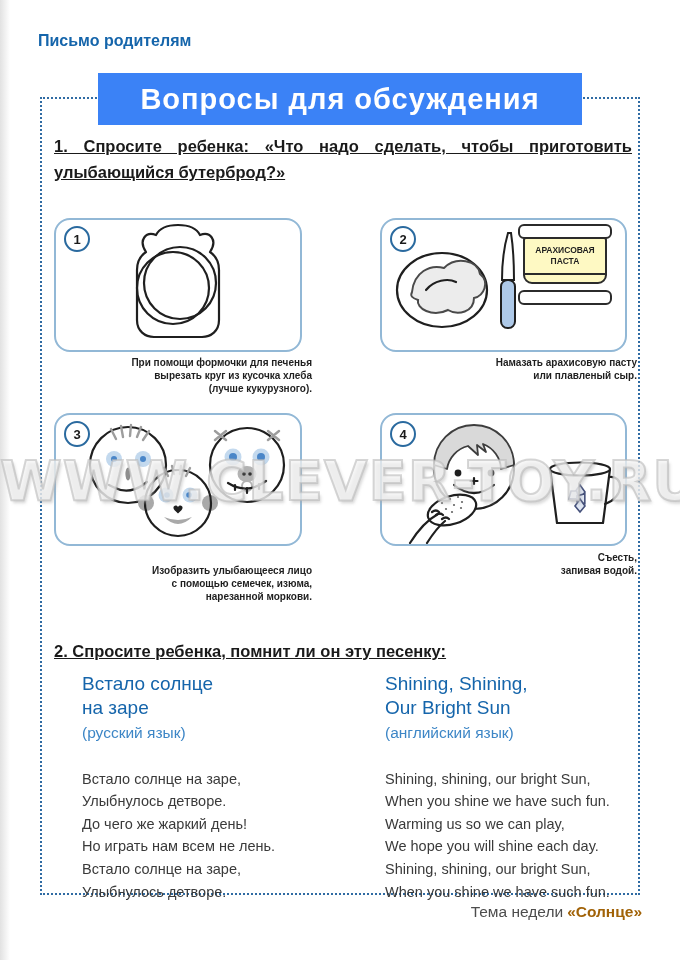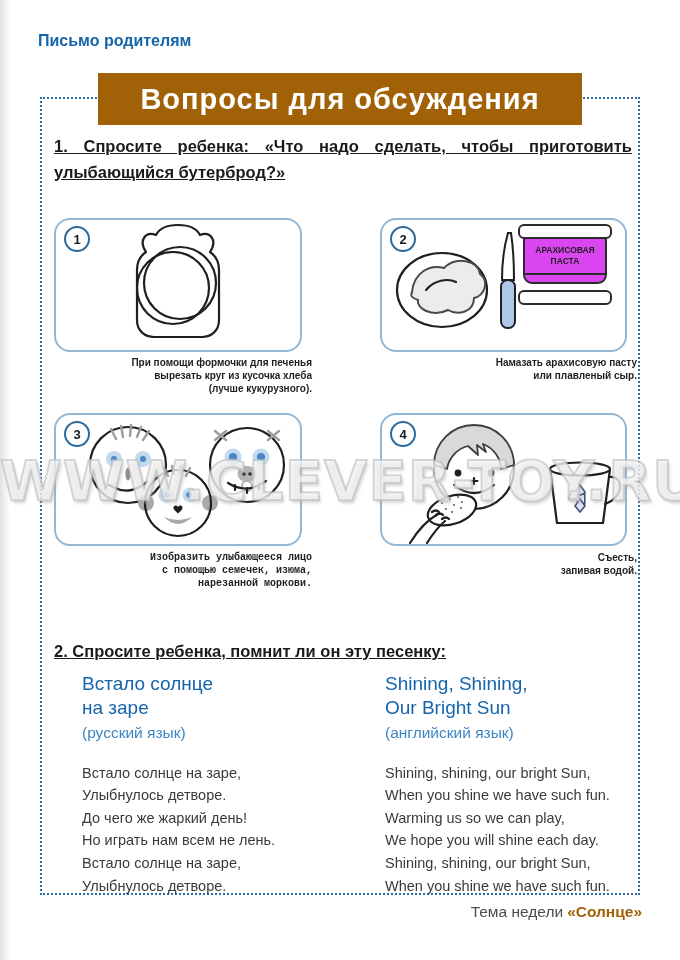--- a/index.html
+++ b/index.html
@@ -2,59 +2,59 @@
 <html><head>
 <meta charset="utf-8">
 <style>
   html,body{margin:0;padding:0;background:#fff;}
   .page{position:relative;width:680px;height:960px;background:#fff;overflow:hidden;
         font-family:"Liberation Sans","DejaVu Sans",sans-serif;color:#222;}
   .scan-edge{position:absolute;left:0;top:0;width:10px;height:960px;
         background:linear-gradient(to right,#e2e2e2,#ffffff);}
   .header-label{position:absolute;left:38px;top:32px;font-size:16px;font-weight:bold;color:#1565ab;}
   .frame{position:absolute;left:40px;top:97px;width:596px;height:794px;border:2px dotted #2f6ba3;}
-  .banner{position:absolute;left:98px;top:73px;width:484px;height:52px;background:#a16207;
+  .banner{position:absolute;left:98px;top:73px;width:484px;height:52px;background:#3b82f6;
         display:flex;align-items:center;justify-content:center;z-index:3;}
   .banner-text{color:#fff;font-size:29px;font-weight:bold;letter-spacing:1px;white-space:nowrap;}
   .q{position:absolute;left:54px;width:578px;font-size:16.5px;font-weight:bold;color:#1a1a1a;line-height:1.58;text-decoration:underline;}
   .q1{top:133px;text-align:justify;}
   .q2{top:638px;}
   .panel{position:absolute;border:2px solid #92b8d6;border-radius:16px;background:#fff;}
   .p1{left:54px;top:218px;width:244px;height:130px;}
   .p2{left:380px;top:218px;width:243px;height:130px;}
   .p3{left:54px;top:413px;width:244px;height:129px;}
   .p4{left:380px;top:413px;width:243px;height:129px;}
   .badge{position:absolute;left:8px;top:6px;width:22px;height:22px;border:2px solid #2a6a9f;border-radius:50%;
         background:#fff;display:flex;align-items:center;justify-content:center;
         font-size:13px;font-weight:bold;color:#1a1a1a;z-index:2;}
   .panel svg{position:absolute;left:0;top:0;width:100%;height:100%;}
   .caption{position:absolute;font-size:10px;font-weight:bold;color:#1f1f1f;line-height:1.32;
         text-align:right;white-space:pre-line;}
   .c1{left:40px;top:356px;width:272px;}
   .c2{left:366px;top:356px;width:271px;}
-  .c3{left:40px;top:551px;width:272px;font-family:Liberation Mono, monospace;}
+  .c3{left:40px;top:564px;width:272px;}
   .c4{left:366px;top:551px;width:271px;}
   .jars{position:absolute;right:9px;top:4px;width:98px;z-index:2;}
   .jar{position:relative;width:94px;margin-bottom:6px;}
   .jar-lid{width:90px;height:11px;border:2px solid #2b2b2b;border-radius:6px;background:#fff;
         position:relative;z-index:2;margin:0 auto;}
-  .jar-body{width:80px;height:43px;border:2px solid #2b2b2b;border-radius:3px 3px 9px 9px;background:#d946ef;
+  .jar-body{width:80px;height:43px;border:2px solid #2b2b2b;border-radius:3px 3px 9px 9px;background:#fef9c3;
         margin:-2px auto 0;position:relative;}
   .jar-label{font-size:8.5px;font-weight:bold;text-align:center;line-height:1.3;margin-top:6px;white-space:pre-line;color:#1f1f1f;}
   .jar-band{position:absolute;left:-1px;right:-1px;bottom:7px;border-top:2px solid #2b2b2b;}
   .watermark{position:absolute;left:0;top:448px;width:680px;text-align:right;z-index:5;
         font-family:"DejaVu Sans",sans-serif;font-size:56px;font-weight:bold;letter-spacing:1px;
         color:rgba(244,244,244,0.72);-webkit-text-stroke:2px rgba(186,186,186,0.6);
         text-shadow:2px 3px 3px rgba(170,170,170,0.45);pointer-events:none;white-space:nowrap;}
   .song-col{position:absolute;top:672px;}
   .song-ru{left:82px;width:285px;}
   .song-en{left:385px;width:290px;}
   .song-title{font-size:19px;font-weight:normal;color:#1565ab;line-height:1.28;white-space:pre-line;}
   .song-lang{font-size:15.5px;color:#3d86c6;margin-top:3px;}
-  .song-lyrics{margin-top:20px;font-size:14.5px;color:#3a3a3a;line-height:1.56;white-space:pre-line;}
+  .song-lyrics{margin-top:26px;font-size:14.5px;color:#3a3a3a;line-height:1.56;white-space:pre-line;}
   .footer{position:absolute;right:38px;top:903px;font-size:15.5px;color:#4d4d4d;}
   .footer b{color:#a16207;margin-left:4px;}
   .ln{stroke:#1f1f1f;stroke-width:2.2;fill:none;stroke-linecap:round;stroke-linejoin:round;}
   .lng{stroke:#9d9d9d;stroke-width:2.4;fill:none;stroke-linecap:round;}
 </style>
 </head>
 <body>
 
 <div class="page">
   <div class="scan-edge"></div>

